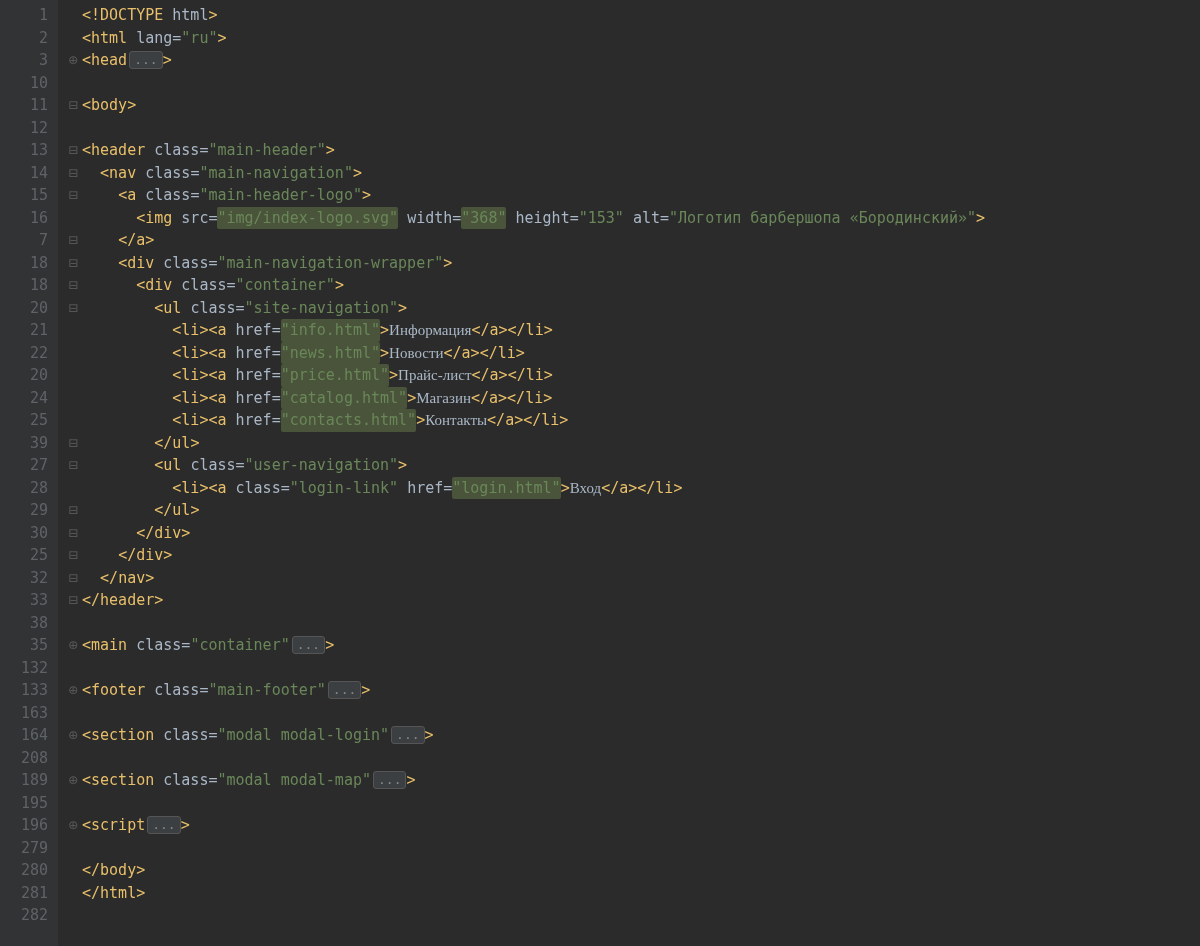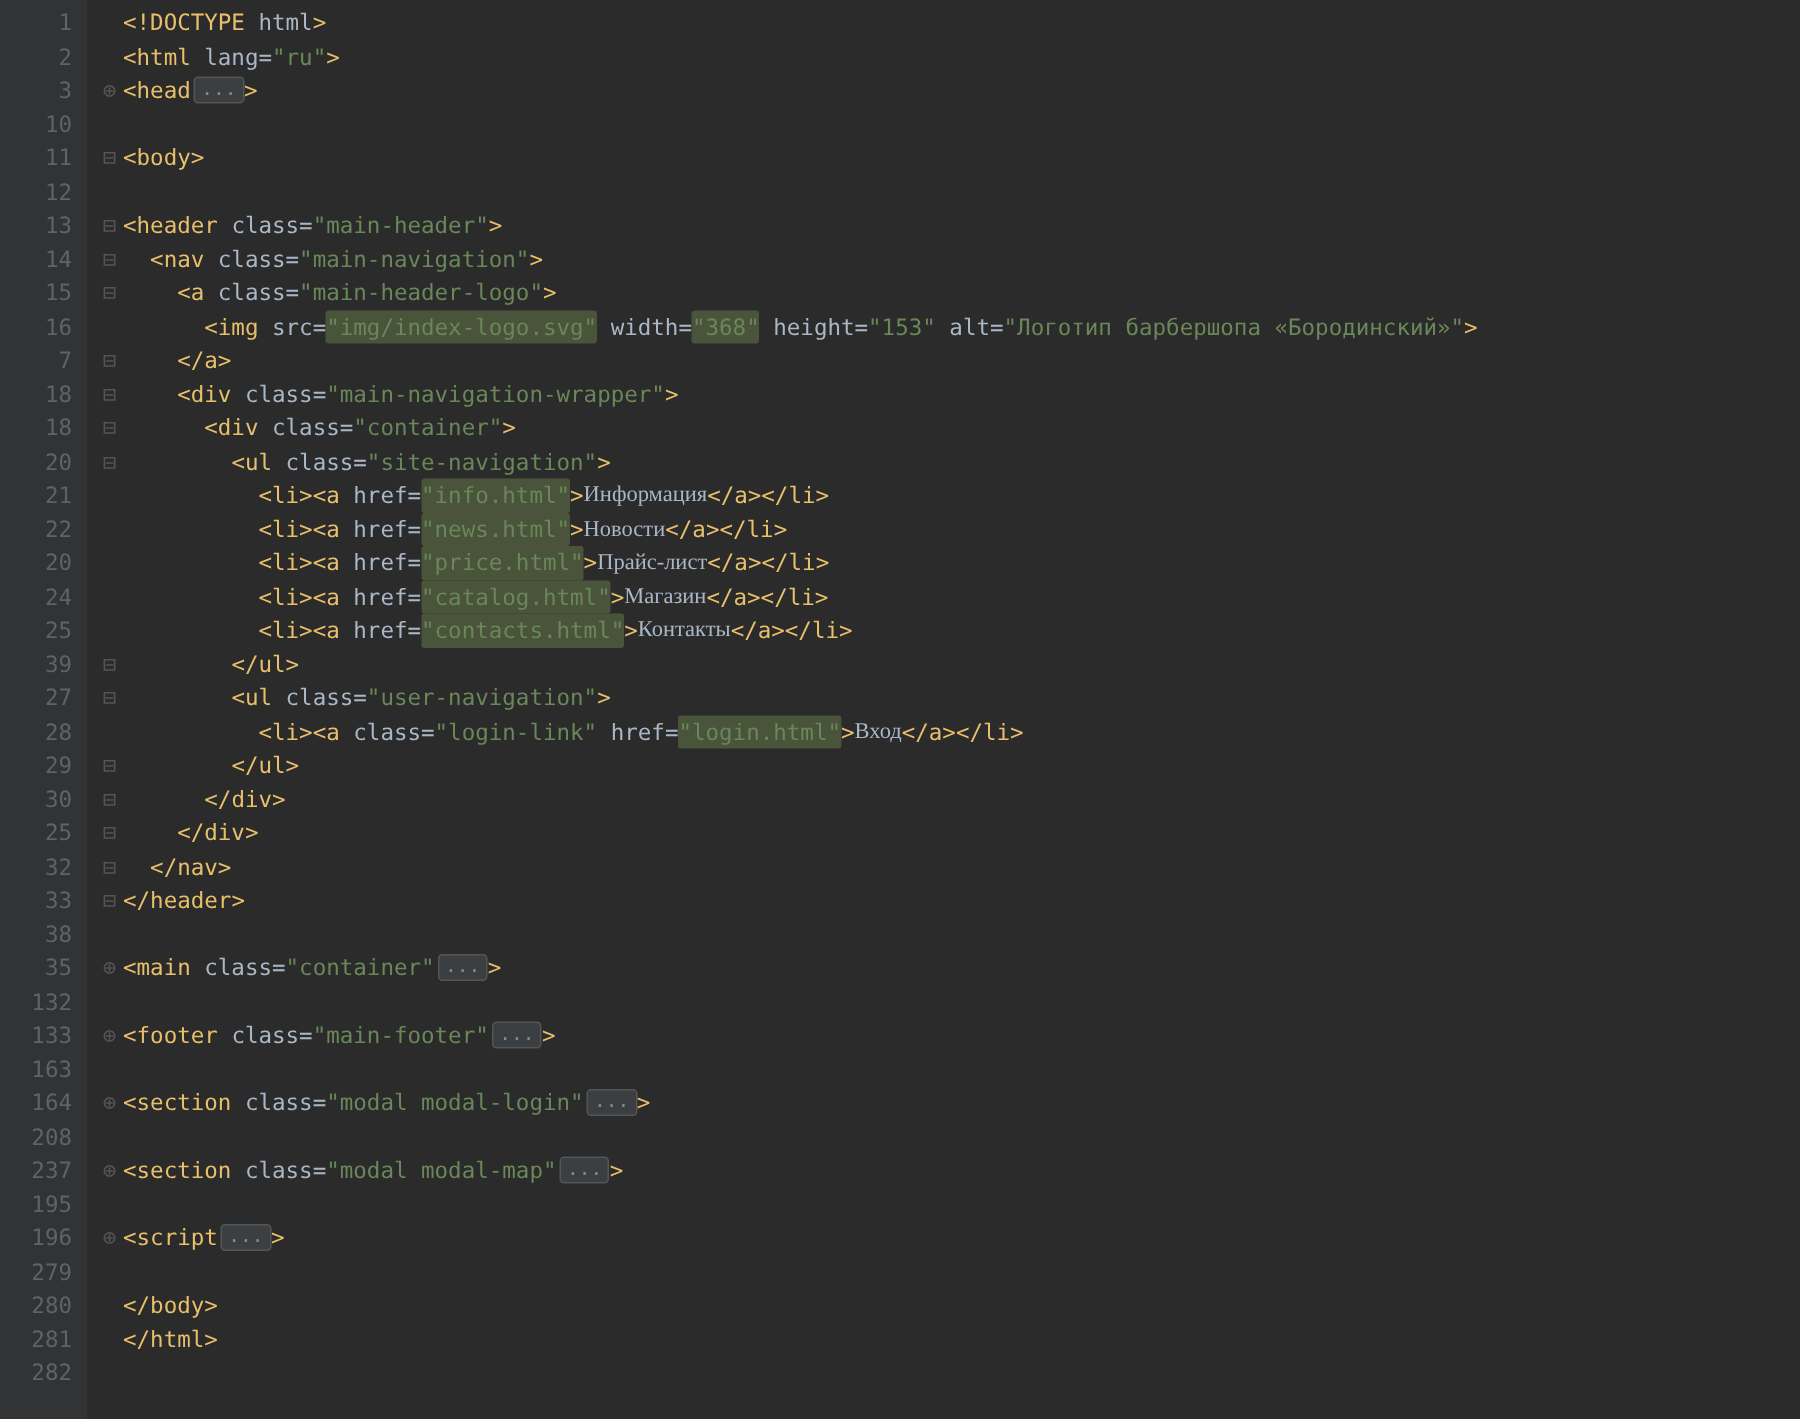--- a/index.html
+++ b/index.html
@@ -52,21 +52,21 @@
       <div class="ln">25</div>
       <div class="ln">32</div>
       <div class="ln">33</div>
       <div class="ln">38</div>
       <div class="ln">35</div>
       <div class="ln">132</div>
       <div class="ln">133</div>
       <div class="ln">163</div>
       <div class="ln">164</div>
       <div class="ln">208</div>
-      <div class="ln">237</div>
+      <div class="ln">189</div>
       <div class="ln">195</div>
       <div class="ln">196</div>
       <div class="ln">279</div>
       <div class="ln">280</div>
       <div class="ln">281</div>
       <div class="ln">282</div>
     </div>
   <div class="code" id="code"><div class="line"><span class="fold-col"> </span><span class="tok indent-guide"></span><span class="tok tag">&lt;!</span><span class="tok tag">DOCTYPE</span><span class="tok attr"> </span><span class="tok attr">html</span><span class="tok tag">&gt;</span></div><div class="line"><span class="fold-col"> </span><span class="tok indent-guide"></span><span class="tok tag">&lt;</span><span class="tok tag">html</span><span class="tok attr"> </span><span class="tok attr">lang</span><span class="tok eq">=</span><span class="tok str">"ru"</span><span class="tok tag">&gt;</span></div><div class="line"><span class="fold-col">⊕</span><span class="tok indent-guide"></span><span class="tok tag">&lt;</span><span class="tok tag">head</span><span class="fold-box">...</span><span class="tok tag">&gt;</span></div><div class="line"><span class="fold-col"> </span><span class="tok indent-guide"></span><span class="tok txt"></span></div><div class="line"><span class="fold-col">⊟</span><span class="tok indent-guide"></span><span class="tok tag">&lt;</span><span class="tok tag">body</span><span class="tok tag">&gt;</span></div><div class="line"><span class="fold-col"> </span><span class="tok indent-guide"></span><span class="tok txt"></span></div><div class="line"><span class="fold-col">⊟</span><span class="tok indent-guide"></span><span class="tok tag">&lt;</span><span class="tok tag">header</span><span class="tok attr"> </span><span class="tok attr">class</span><span class="tok eq">=</span><span class="tok str">"main-header"</span><span class="tok tag">&gt;</span></div><div class="line"><span class="fold-col">⊟</span><span class="tok indent-guide">  </span><span class="tok tag">&lt;</span><span class="tok tag">nav</span><span class="tok attr"> </span><span class="tok attr">class</span><span class="tok eq">=</span><span class="tok str">"main-navigation"</span><span class="tok tag">&gt;</span></div><div class="line"><span class="fold-col">⊟</span><span class="tok indent-guide">    </span><span class="tok tag">&lt;</span><span class="tok tag">a</span><span class="tok attr"> </span><span class="tok attr">class</span><span class="tok eq">=</span><span class="tok str">"main-header-logo"</span><span class="tok tag">&gt;</span></div><div class="line"><span class="fold-col"> </span><span class="tok indent-guide">      </span><span class="tok tag">&lt;</span><span class="tok tag">img</span><span class="tok attr"> </span><span class="tok attr">src</span><span class="tok eq">=</span><span class="tok str-hl">"img/index-logo.svg"</span><span class="tok attr"> </span><span class="tok attr">width</span><span class="tok eq">=</span><span class="tok str-hl">"368"</span><span class="tok attr"> </span><span class="tok attr">height</span><span class="tok eq">=</span><span class="tok str">"153"</span><span class="tok attr"> </span><span class="tok attr">alt</span><span class="tok eq">=</span><span class="tok str">"Логотип барбершопа «Бородинский»"</span><span class="tok tag">&gt;</span></div><div class="line"><span class="fold-col">⊟</span><span class="tok indent-guide">    </span><span class="tok tag">&lt;/</span><span class="tok tag">a</span><span class="tok tag">&gt;</span></div><div class="line"><span class="fold-col">⊟</span><span class="tok indent-guide">    </span><span class="tok tag">&lt;</span><span class="tok tag">div</span><span class="tok attr"> </span><span class="tok attr">class</span><span class="tok eq">=</span><span class="tok str">"main-navigation-wrapper"</span><span class="tok tag">&gt;</span></div><div class="line"><span class="fold-col">⊟</span><span class="tok indent-guide">      </span><span class="tok tag">&lt;</span><span class="tok tag">div</span><span class="tok attr"> </span><span class="tok attr">class</span><span class="tok eq">=</span><span class="tok str">"container"</span><span class="tok tag">&gt;</span></div><div class="line"><span class="fold-col">⊟</span><span class="tok indent-guide">        </span><span class="tok tag">&lt;</span><span class="tok tag">ul</span><span class="tok attr"> </span><span class="tok attr">class</span><span class="tok eq">=</span><span class="tok str">"site-navigation"</span><span class="tok tag">&gt;</span></div><div class="line"><span class="fold-col"> </span><span class="tok indent-guide">          </span><span class="tok tag">&lt;</span><span class="tok tag">li</span><span class="tok tag">&gt;</span><span class="tok tag">&lt;</span><span class="tok tag">a</span><span class="tok attr"> </span><span class="tok attr">href</span><span class="tok eq">=</span><span class="tok str-hl">"info.html"</span><span class="tok tag">&gt;</span><span class="tok txt">Информация</span><span class="tok tag">&lt;/</span><span class="tok tag">a</span><span class="tok tag">&gt;</span><span class="tok tag">&lt;/</span><span class="tok tag">li</span><span class="tok tag">&gt;</span></div><div class="line"><span class="fold-col"> </span><span class="tok indent-guide">          </span><span class="tok tag">&lt;</span><span class="tok tag">li</span><span class="tok tag">&gt;</span><span class="tok tag">&lt;</span><span class="tok tag">a</span><span class="tok attr"> </span><span class="tok attr">href</span><span class="tok eq">=</span><span class="tok str-hl">"news.html"</span><span class="tok tag">&gt;</span><span class="tok txt">Новости</span><span class="tok tag">&lt;/</span><span class="tok tag">a</span><span class="tok tag">&gt;</span><span class="tok tag">&lt;/</span><span class="tok tag">li</span><span class="tok tag">&gt;</span></div><div class="line"><span class="fold-col"> </span><span class="tok indent-guide">          </span><span class="tok tag">&lt;</span><span class="tok tag">li</span><span class="tok tag">&gt;</span><span class="tok tag">&lt;</span><span class="tok tag">a</span><span class="tok attr"> </span><span class="tok attr">href</span><span class="tok eq">=</span><span class="tok str-hl">"price.html"</span><span class="tok tag">&gt;</span><span class="tok txt">Прайс-лист</span><span class="tok tag">&lt;/</span><span class="tok tag">a</span><span class="tok tag">&gt;</span><span class="tok tag">&lt;/</span><span class="tok tag">li</span><span class="tok tag">&gt;</span></div><div class="line"><span class="fold-col"> </span><span class="tok indent-guide">          </span><span class="tok tag">&lt;</span><span class="tok tag">li</span><span class="tok tag">&gt;</span><span class="tok tag">&lt;</span><span class="tok tag">a</span><span class="tok attr"> </span><span class="tok attr">href</span><span class="tok eq">=</span><span class="tok str-hl">"catalog.html"</span><span class="tok tag">&gt;</span><span class="tok txt">Магазин</span><span class="tok tag">&lt;/</span><span class="tok tag">a</span><span class="tok tag">&gt;</span><span class="tok tag">&lt;/</span><span class="tok tag">li</span><span class="tok tag">&gt;</span></div><div class="line"><span class="fold-col"> </span><span class="tok indent-guide">          </span><span class="tok tag">&lt;</span><span class="tok tag">li</span><span class="tok tag">&gt;</span><span class="tok tag">&lt;</span><span class="tok tag">a</span><span class="tok attr"> </span><span class="tok attr">href</span><span class="tok eq">=</span><span class="tok str-hl">"contacts.html"</span><span class="tok tag">&gt;</span><span class="tok txt">Контакты</span><span class="tok tag">&lt;/</span><span class="tok tag">a</span><span class="tok tag">&gt;</span><span class="tok tag">&lt;/</span><span class="tok tag">li</span><span class="tok tag">&gt;</span></div><div class="line"><span class="fold-col">⊟</span><span class="tok indent-guide">        </span><span class="tok tag">&lt;/</span><span class="tok tag">ul</span><span class="tok tag">&gt;</span></div><div class="line"><span class="fold-col">⊟</span><span class="tok indent-guide">        </span><span class="tok tag">&lt;</span><span class="tok tag">ul</span><span class="tok attr"> </span><span class="tok attr">class</span><span class="tok eq">=</span><span class="tok str">"user-navigation"</span><span class="tok tag">&gt;</span></div><div class="line"><span class="fold-col"> </span><span class="tok indent-guide">          </span><span class="tok tag">&lt;</span><span class="tok tag">li</span><span class="tok tag">&gt;</span><span class="tok tag">&lt;</span><span class="tok tag">a</span><span class="tok attr"> </span><span class="tok attr">class</span><span class="tok eq">=</span><span class="tok str">"login-link"</span><span class="tok attr"> </span><span class="tok attr">href</span><span class="tok eq">=</span><span class="tok str-hl">"login.html"</span><span class="tok tag">&gt;</span><span class="tok txt">Вход</span><span class="tok tag">&lt;/</span><span class="tok tag">a</span><span class="tok tag">&gt;</span><span class="tok tag">&lt;/</span><span class="tok tag">li</span><span class="tok tag">&gt;</span></div><div class="line"><span class="fold-col">⊟</span><span class="tok indent-guide">        </span><span class="tok tag">&lt;/</span><span class="tok tag">ul</span><span class="tok tag">&gt;</span></div><div class="line"><span class="fold-col">⊟</span><span class="tok indent-guide">      </span><span class="tok tag">&lt;/</span><span class="tok tag">div</span><span class="tok tag">&gt;</span></div><div class="line"><span class="fold-col">⊟</span><span class="tok indent-guide">    </span><span class="tok tag">&lt;/</span><span class="tok tag">div</span><span class="tok tag">&gt;</span></div><div class="line"><span class="fold-col">⊟</span><span class="tok indent-guide">  </span><span class="tok tag">&lt;/</span><span class="tok tag">nav</span><span class="tok tag">&gt;</span></div><div class="line"><span class="fold-col">⊟</span><span class="tok indent-guide"></span><span class="tok tag">&lt;/</span><span class="tok tag">header</span><span class="tok tag">&gt;</span></div><div class="line"><span class="fold-col"> </span><span class="tok indent-guide"></span><span class="tok txt"></span></div><div class="line"><span class="fold-col">⊕</span><span class="tok indent-guide"></span><span class="tok tag">&lt;</span><span class="tok tag">main</span><span class="tok attr"> </span><span class="tok attr">class</span><span class="tok eq">=</span><span class="tok str">"container"</span><span class="fold-box">...</span><span class="tok tag">&gt;</span></div><div class="line"><span class="fold-col"> </span><span class="tok indent-guide"></span><span class="tok txt"></span></div><div class="line"><span class="fold-col">⊕</span><span class="tok indent-guide"></span><span class="tok tag">&lt;</span><span class="tok tag">footer</span><span class="tok attr"> </span><span class="tok attr">class</span><span class="tok eq">=</span><span class="tok str">"main-footer"</span><span class="fold-box">...</span><span class="tok tag">&gt;</span></div><div class="line"><span class="fold-col"> </span><span class="tok indent-guide"></span><span class="tok txt"></span></div><div class="line"><span class="fold-col">⊕</span><span class="tok indent-guide"></span><span class="tok tag">&lt;</span><span class="tok tag">section</span><span class="tok attr"> </span><span class="tok attr">class</span><span class="tok eq">=</span><span class="tok str">"modal modal-login"</span><span class="fold-box">...</span><span class="tok tag">&gt;</span></div><div class="line"><span class="fold-col"> </span><span class="tok indent-guide"></span><span class="tok txt"></span></div><div class="line"><span class="fold-col">⊕</span><span class="tok indent-guide"></span><span class="tok tag">&lt;</span><span class="tok tag">section</span><span class="tok attr"> </span><span class="tok attr">class</span><span class="tok eq">=</span><span class="tok str">"modal modal-map"</span><span class="fold-box">...</span><span class="tok tag">&gt;</span></div><div class="line"><span class="fold-col"> </span><span class="tok indent-guide"></span><span class="tok txt"></span></div><div class="line"><span class="fold-col">⊕</span><span class="tok indent-guide"></span><span class="tok tag">&lt;</span><span class="tok tag">script</span><span class="fold-box">...</span><span class="tok tag">&gt;</span></div><div class="line"><span class="fold-col"> </span><span class="tok indent-guide"></span><span class="tok txt"></span></div><div class="line"><span class="fold-col"> </span><span class="tok indent-guide"></span><span class="tok tag">&lt;/</span><span class="tok tag">body</span><span class="tok tag">&gt;</span></div><div class="line"><span class="fold-col"> </span><span class="tok indent-guide"></span><span class="tok tag">&lt;/</span><span class="tok tag">html</span><span class="tok tag">&gt;</span></div><div class="line"><span class="fold-col"> </span><span class="tok indent-guide"></span><span class="tok txt"></span></div></div>
 </div>
 

